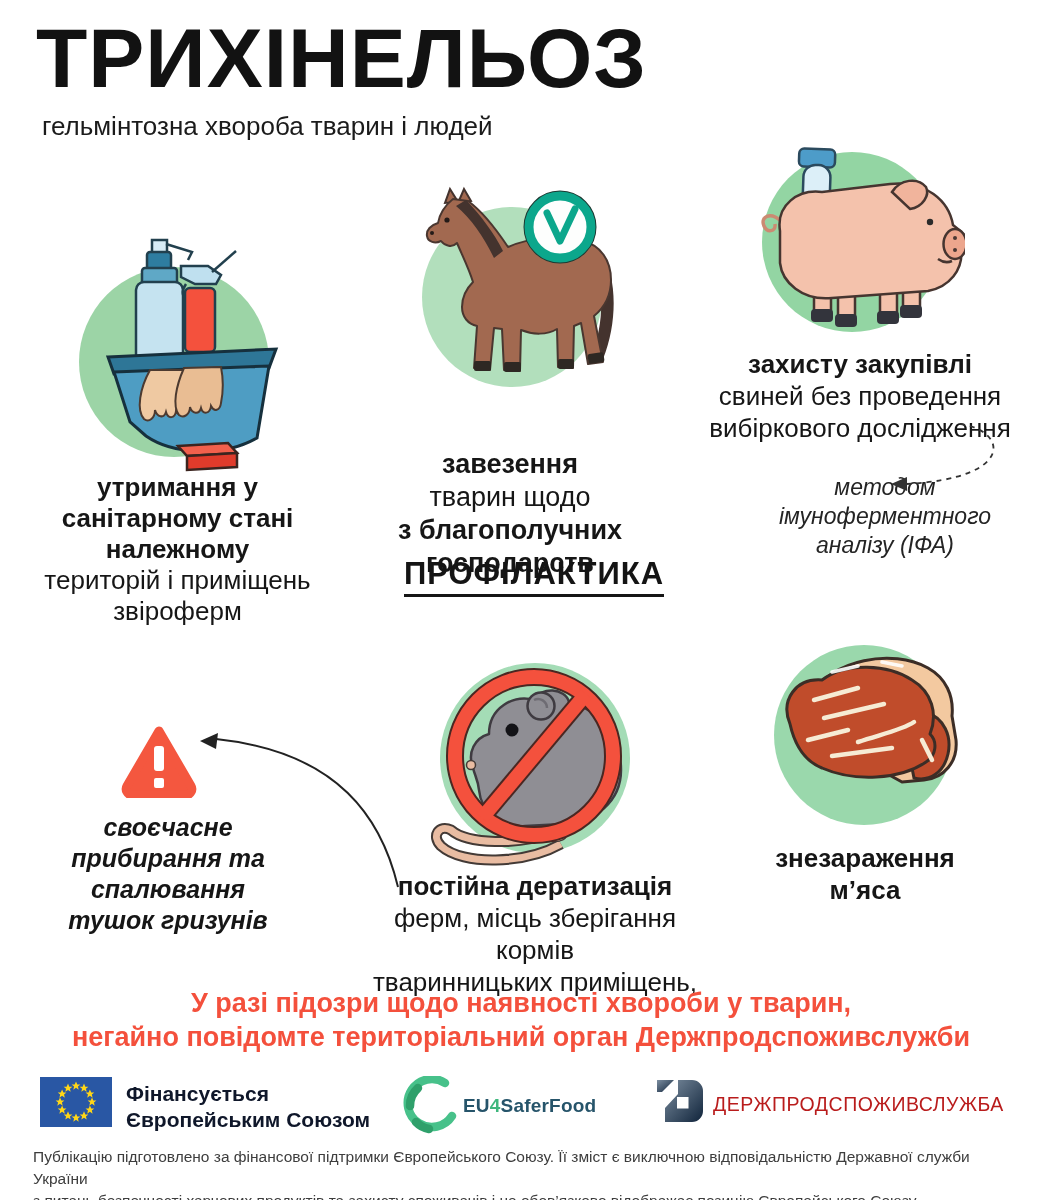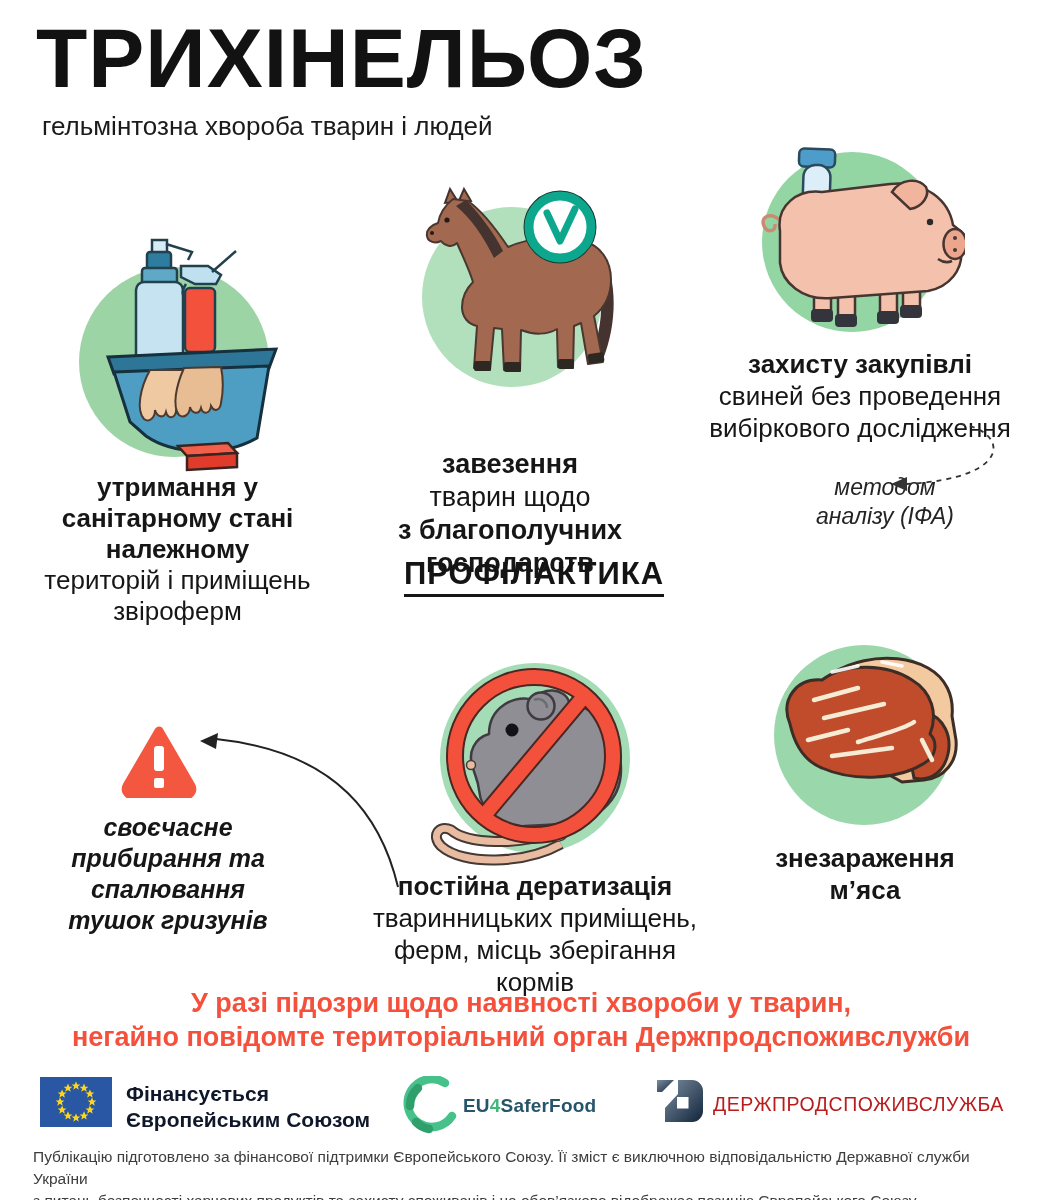--- a/index.html
+++ b/index.html
@@ -129,20 +129,21 @@
   </div>
 
   <div class="cap" id="cap-ban">
     <div class="b">захисту закупівлі</div>
     <div class="r">свиней без проведення</div>
     <div class="r">вибіркового дослідження</div>
   </div>
 
   <div class="cap" id="note-method">
     <div>методом</div>
+    <div>імуноферментного</div>
     <div>аналізу (ІФА)</div>
   </div>
 
   <svg class="abs" style="left:885px;top:420px" width="145" height="80" viewBox="0 0 145 80">
     <path d="M75,4 C122,10 132,58 22,64" fill="none" stroke="#333" stroke-width="1.8" stroke-dasharray="5 5"></path>
     <polygon points="6,64 22,57 22,71" fill="#333"></polygon>
   </svg>
 
   <div class="abs" id="heading-prevention">
     <span>ПРОФІЛАКТИКА</span>
@@ -202,22 +203,22 @@
 
   <div class="cap" id="cap-rodent">
     <div>своєчасне</div>
     <div>прибирання та</div>
     <div>спалювання</div>
     <div>тушок гризунів</div>
   </div>
 
   <div class="cap" id="cap-derat">
     <div class="b">постійна дератизація</div>
+    <div class="r">ферм, місць зберігання кормів</div>
     <div class="r">тваринницьких приміщень,</div>
-    <div class="r">ферм, місць зберігання кормів</div>
   </div>
 
   <div class="cap" id="cap-meat">
     <div>знезараження</div>
     <div>м’яса</div>
   </div>
 
   <div class="abs" id="alert">
     <div>У разі підозри щодо наявності хвороби у тварин,</div>
     <div>негайно повідомте територіальний орган Держпродспоживслужби</div>

